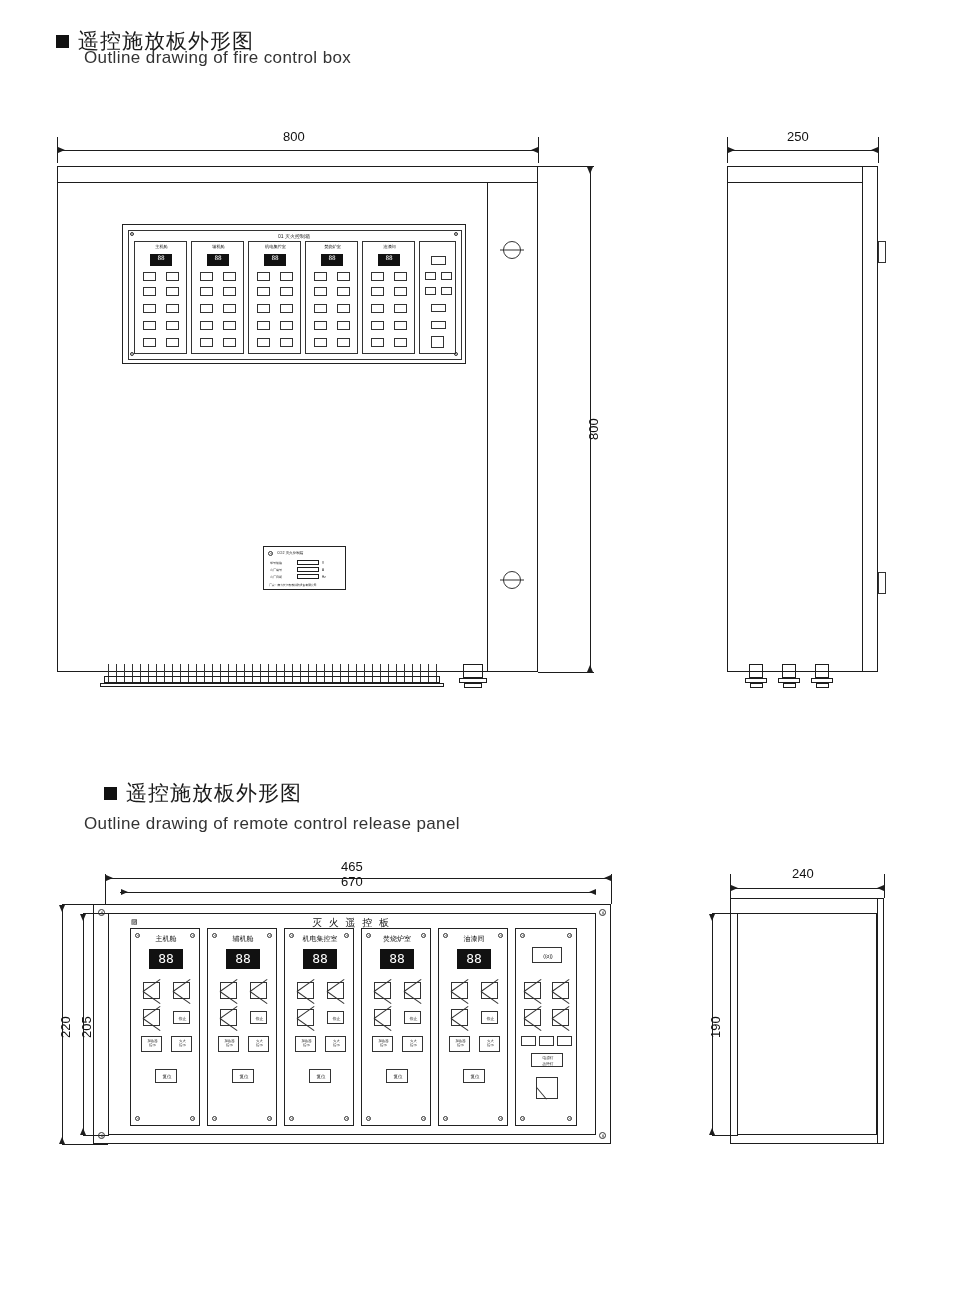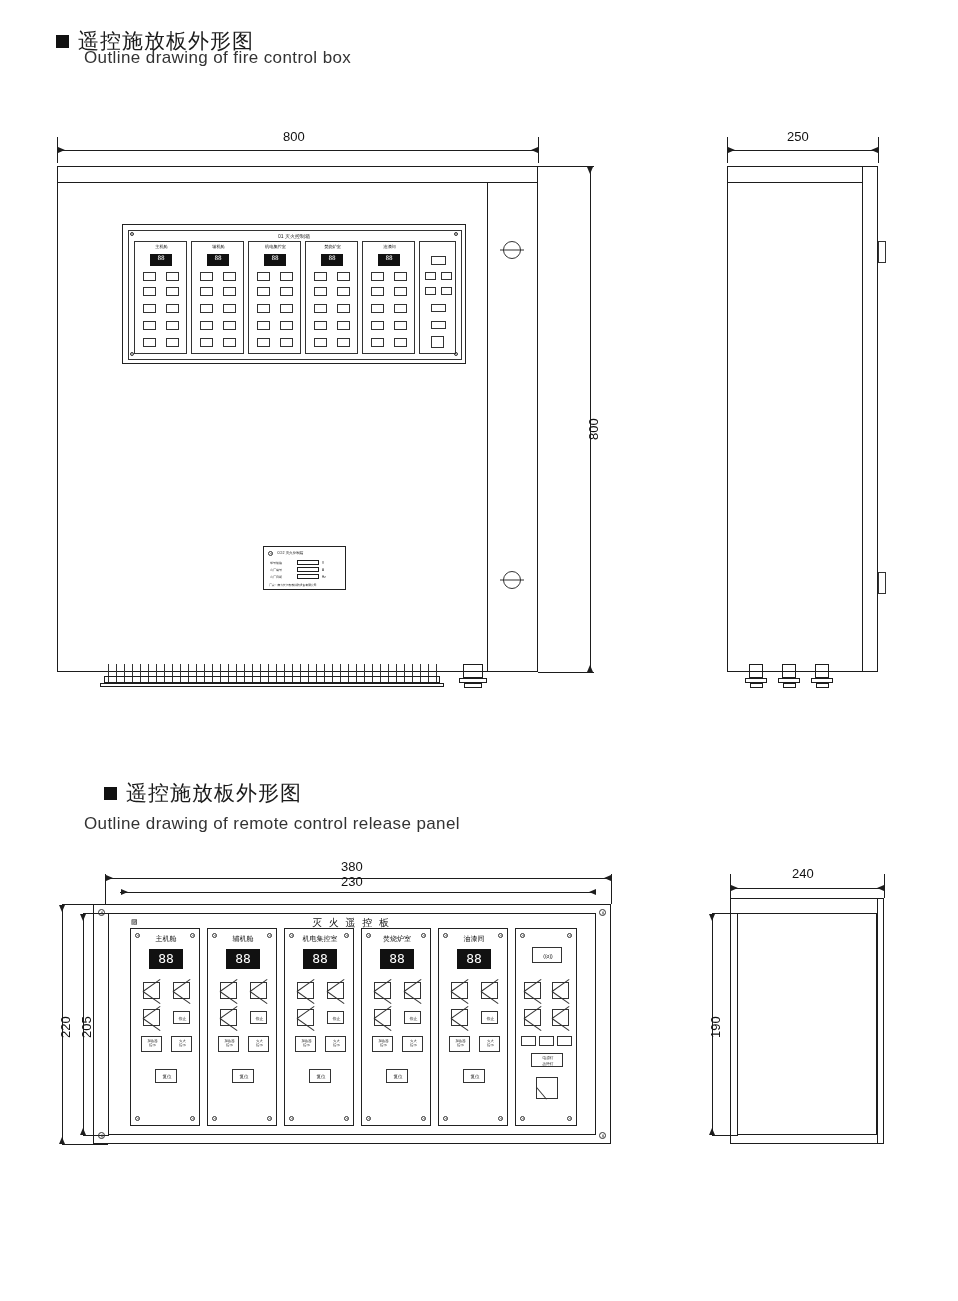--- a/index.html
+++ b/index.html
@@ -291,26 +291,26 @@
 </div>
 <div class="section-head" style="left:84px;top:814px;">
   <span class="en-title">Outline drawing of remote control release panel</span>
 </div>
 
 <div class="ln v" style="left:105px;top:874px;height:30px;"></div>
 <div class="ln v" style="left:611px;top:874px;height:30px;"></div>
 <div class="ln h" style="left:105px;top:878px;width:506px;"></div>
 <div class="arrow ar-r" style="left:106px;top:875px;"></div>
 <div class="arrow ar-l" style="left:604px;top:875px;"></div>
-<div class="dim-txt" style="left:341px;top:859px;">380</div>
+<div class="dim-txt" style="left:341px;top:859px;">465</div>
 
 <div class="ln h" style="left:120px;top:892px;width:476px;"></div>
 <div class="arrow ar-r" style="left:121px;top:889px;"></div>
 <div class="arrow ar-l" style="left:589px;top:889px;"></div>
-<div class="dim-txt" style="left:341px;top:874px;">230</div>
+<div class="dim-txt" style="left:341px;top:874px;">670</div>
 
 <div class="ln v" style="left:62px;top:904px;height:240px;"></div>
 <div class="arrow ar-d" style="left:59px;top:905px;"></div>
 <div class="arrow ar-u" style="left:59px;top:1137px;"></div>
 <div class="dim-txt vert" style="left:58px;top:1038px;">220</div>
 
 <div class="ln v" style="left:83px;top:913px;height:222px;"></div>
 <div class="arrow ar-d" style="left:80px;top:914px;"></div>
 <div class="arrow ar-u" style="left:80px;top:1128px;"></div>
 <div class="dim-txt vert" style="left:79px;top:1038px;">205</div>

